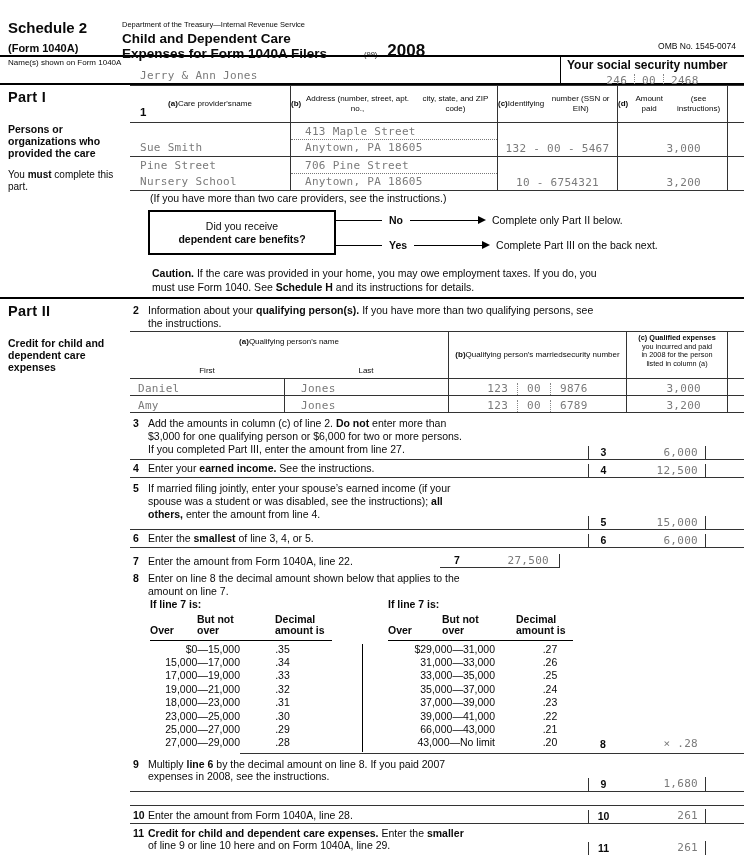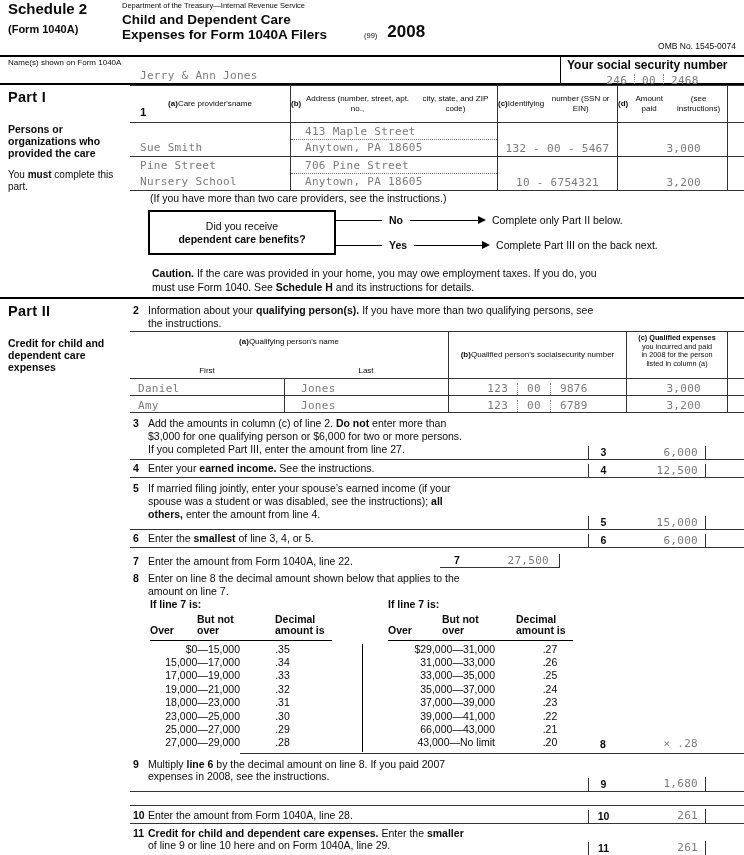--- a/index.html
+++ b/index.html
@@ -4,21 +4,21 @@
 <style>
   * { box-sizing: border-box; margin: 0; padding: 0; }
   html,body { background:#fff; }
   body { font-family:"Liberation Sans", sans-serif; }
   .page { width:744px; height:855px; margin:0 auto; position:relative; overflow:hidden;
           color:#0a0a0a; font-size:10.5px; line-height:1.22; background:#fff; }
   b { font-weight:bold; }
   .hw { font-family:"DejaVu Sans Mono", monospace; color:#7a7a7a; font-size:11px; letter-spacing:.3px; }
 
   
-  .hdr { display:flex; height:55px; padding:0 8px 0 8px; }
+  .hdr { display:flex; height:55px; padding:19px 8px 0 8px; }
   .hdr-left { width:114px; }
   .sched { font-size:15px; font-weight:bold; }
   .formsub { font-size:11px; font-weight:bold; margin-top:5px; }
   .hdr-mid { flex:1; padding-top:1px; }
   .dept { font-size:7.5px; }
   .titleline { display:flex; align-items:flex-end; }
   .title { font-size:13.5px; font-weight:bold; line-height:1.12; width:238px; margin-top:2px; }
   .code99 { font-size:7.5px; margin:16px 10px 2px 4px; }
   .year { font-size:17px; font-weight:bold; margin-bottom:0; }
   .omb { width:118px; font-size:8.5px; text-align:right; align-self:flex-end; padding-bottom:4px; }
@@ -297,21 +297,21 @@
                 <b>(a)</b>
                 <span> Qualifying person's name</span>
               </div>
             <div class="t2a-bot">
               <div class="t2first">First</div>
               <div class="t2last">Last</div>
             </div>
           </div>
           <div class="t2b">
               <b>(b)</b>
-              <span> Qualified person's social</span>
+              <span> Qualifying person's married</span>
               <br>
               <span>security number</span>
             </div>
           <div class="t2c"><b>(c) Qualified expenses</b><br><span>you incurred and paid</span><br><span>in 2008 for the person</span><br><span>listed in column (a)</span></div>
           <div class="t2cents"></div>
         </div>
         <div class="drow">
           <div class="rf hw">Daniel</div>
           <div class="rl hw">Jones</div>
           <div class="rb hw">

